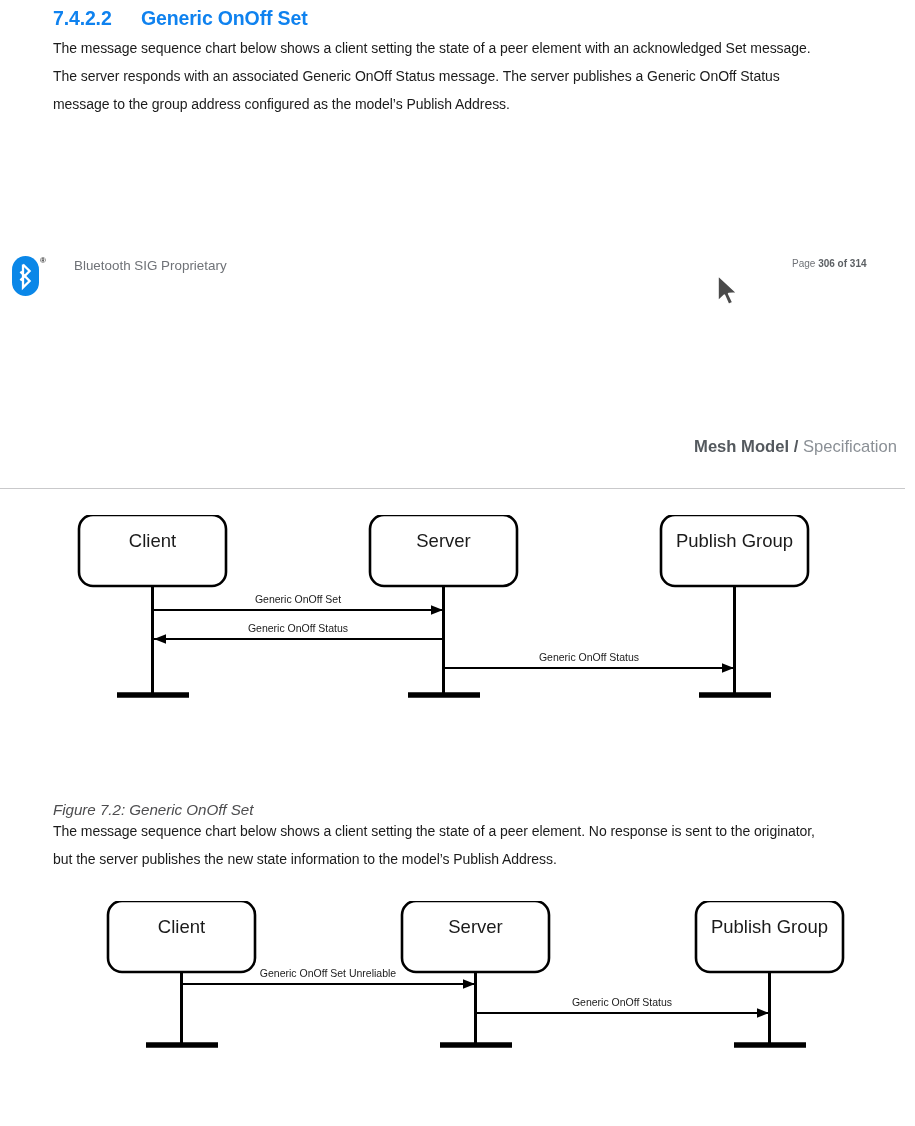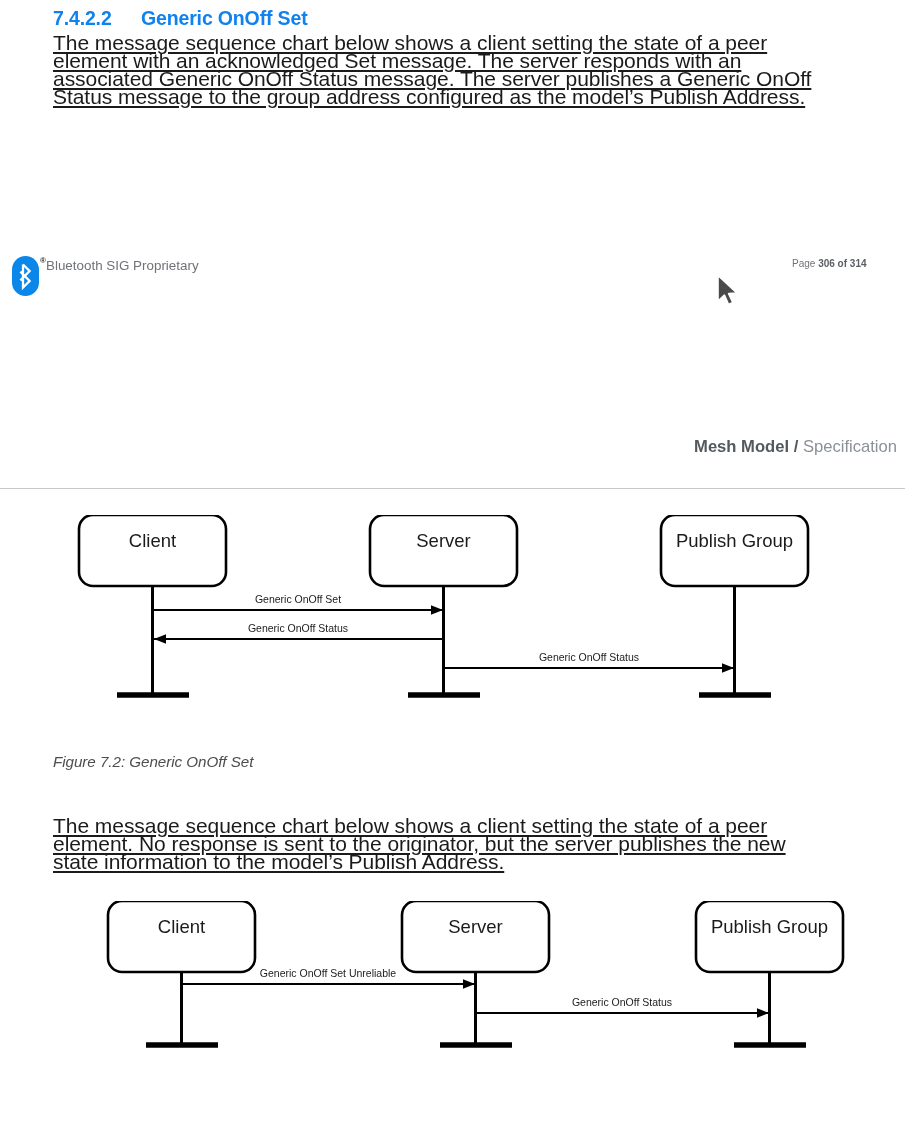--- a/index.html
+++ b/index.html
@@ -33,34 +33,34 @@
     font-size: 19.5px;
     font-weight: bold;
     color: #0f82ef;
     letter-spacing: -0.15px;
     white-space: nowrap;
   }
   .sec-heading .num { display: inline-block; min-width: 88px; }
 
   .body-par {
     position: absolute;
-    font-size: 21px;
-    line-height: 18px;
+    font-size: 14px;
+    line-height: 28px;
     color: #1b1b1b;
     letter-spacing: -0.05px;
-    text-decoration: underline;
   }
 
   .fig-caption {
     position: absolute;
     font-size: 15.2px;
     font-style: italic;
     color: #4d4d4f;
     letter-spacing: -0.05px;
     white-space: nowrap;
+    margin-top: 48px;
   }
 
   
   .footer-label {
     position: absolute;
     font-size: 13.4px;
     color: #6f7277;
     white-space: nowrap;
   }
   .footer-page {
@@ -126,21 +126,21 @@
   <div class="body-par" style="left:53px; top:34px; width:782px;">The message sequence chart below shows a client setting the state of a peer element with an acknowledged Set message. The server responds with an associated Generic OnOff Status message. The server publishes a Generic OnOff Status message to the group address configured as the model’s Publish Address.</div>
 
   <div class="bt-logo" style="left:12px; top:256px;">
     <svg width="27" height="40" viewBox="0 0 27 40">
       <rect x="0" y="0" width="27" height="40" rx="13.5" ry="13.5" fill="#0a87e8"></rect>
       <path d="M11.0 8.5 L11.0 31.5 L17.6 25.0 L8.4 15.6 M11.0 8.5 L17.6 15.0 L8.4 24.4" fill="none" stroke="#ffffff" stroke-width="2.3" stroke-linejoin="miter" stroke-linecap="butt"></path>
     </svg>
   </div>
   <div class="bt-reg" style="left:40px; top:256px;">®</div>
 
-  <div class="footer-label" style="left:46px; top:258px;">Bluetooth SIG Proprietary</div>
+  <div class="footer-label" style="left:74px; top:258px;">Bluetooth SIG Proprietary</div>
 
   <div class="footer-page" style="left:792px; top:258px;">
     <span>Page</span>
     <b>306</b>
     <b>of</b>
     <b>314</b>
   </div>
 
   <div class="cursor" style="left:716px; top:274px;">
     <svg width="26" height="34" viewBox="0 0 26 34">

